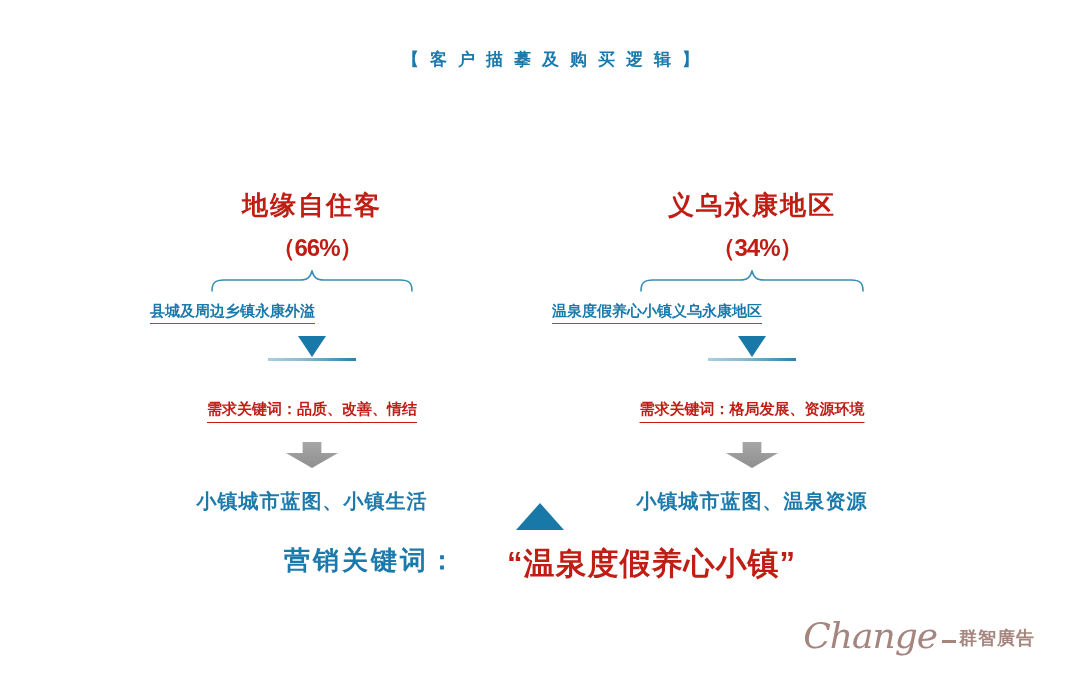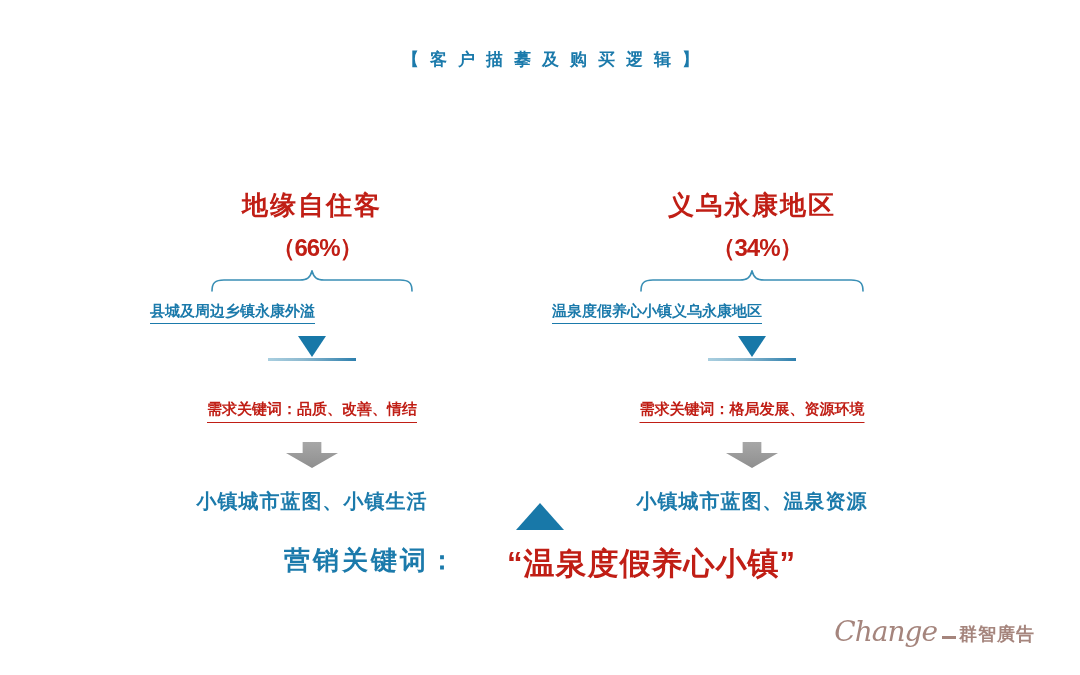--- a/index.html
+++ b/index.html
@@ -82,21 +82,21 @@
   .marketing-label{color:#1b7aab;font-size:26px;font-weight:bold;letter-spacing:3px;}
   .marketing-highlight{color:#c01e15;font-size:31px;font-weight:bold;letter-spacing:1px;margin-left:42px;}
   .marketing-suffix{color:#c01e15;font-size:25px;font-weight:bold;letter-spacing:2px;margin-left:8px;}
   
   .logo{
     position:absolute;top:618px;right:45px;
     display:flex;align-items:center;color:#a5857d;
   }
   .logo-script{
     font-family:"DejaVu Serif", serif;font-style:italic;
-    font-size:28px;letter-spacing:-1px;line-height:1;
+    font-size:36px;letter-spacing:-1px;line-height:1;
   }
   .logo-dash{width:14px;height:3px;background:#a5857d;margin:10px 3px 0 5px;}
   .logo-cn{font-size:18px;font-weight:bold;letter-spacing:1px;margin-top:4px;}
 </style>
 </head>
 <body>
 
 <div class="slide">
 
   <div class="title">【客户描摹及购买逻辑】</div>

